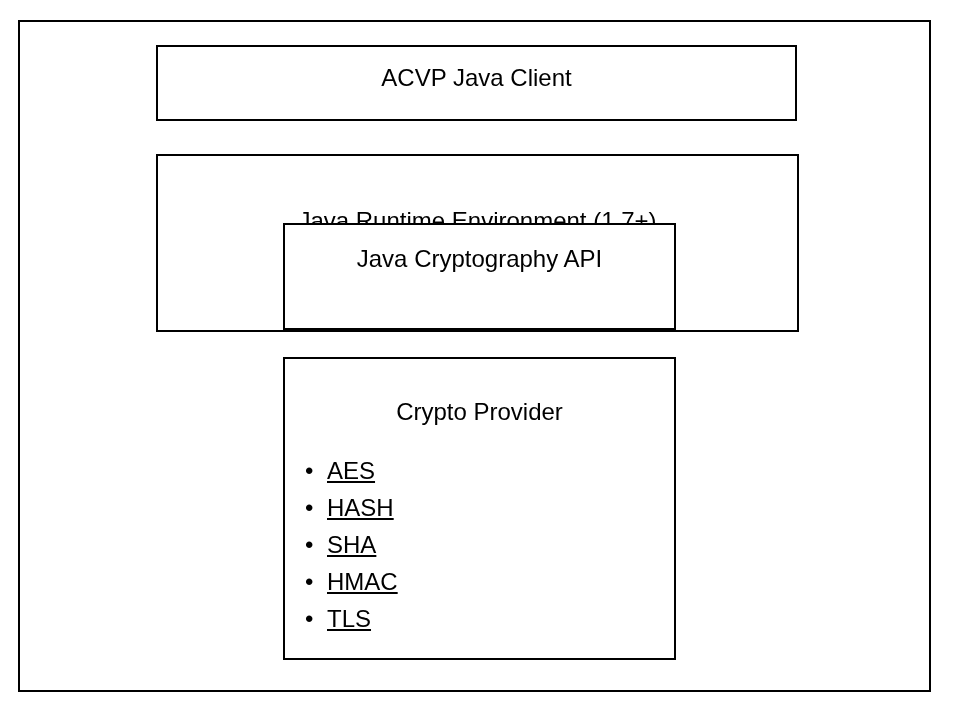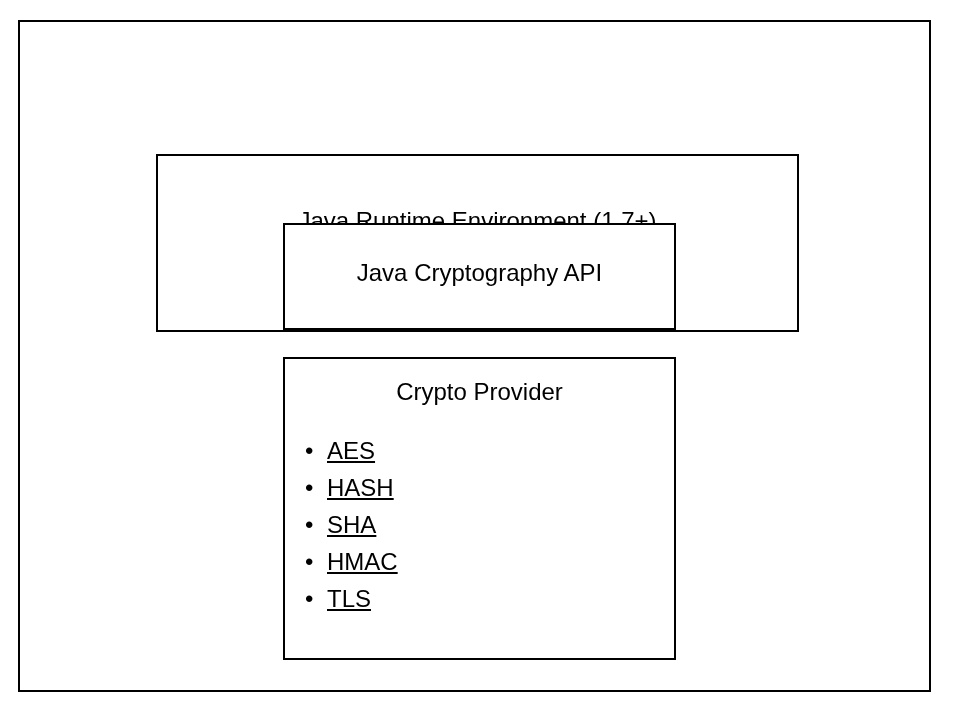--- a/index.html
+++ b/index.html
@@ -30,22 +30,22 @@
 
   .box-title {
     display: block;
     text-align: center;
     font-size: 24px;
     line-height: 32px;
     white-space: nowrap;
   }
   .acvp-box .box-title   { padding-top: 15px; }
   .jre-box .box-title    { padding-top: 15px; margin-top: 34px; }
-  .api-box .box-title    { padding-top: 32px; }
-  .crypto-box .box-title { padding-top: 17px; }
+  .api-box .box-title    { padding-top: 18px; }
+  .crypto-box .box-title { padding-top: 17px; margin-top: 20px; }
 
   .bullet-list {
     margin-top: 24px;
     padding-left: 20px;
     font-size: 24px;
   }
   .bullet-row {
     display: flex;
     align-items: center;
     height: 37px;
@@ -63,20 +63,23 @@
     text-decoration: underline;
   }
 </style>
 </head>
 <body>
 
 <div class="canvas">
 
   <div class="box outer-frame"></div>
 
+  <div class="box acvp-box">
+    <span class="box-title">ACVP Java Client</span>
+  </div>
 
   <div class="box jre-box">
     <span class="box-title">Java Runtime Environment (1.7+)</span>
   </div>
 
   <div class="box api-box">
     <span class="box-title">Java Cryptography API</span>
   </div>
 
   <div class="box crypto-box">

